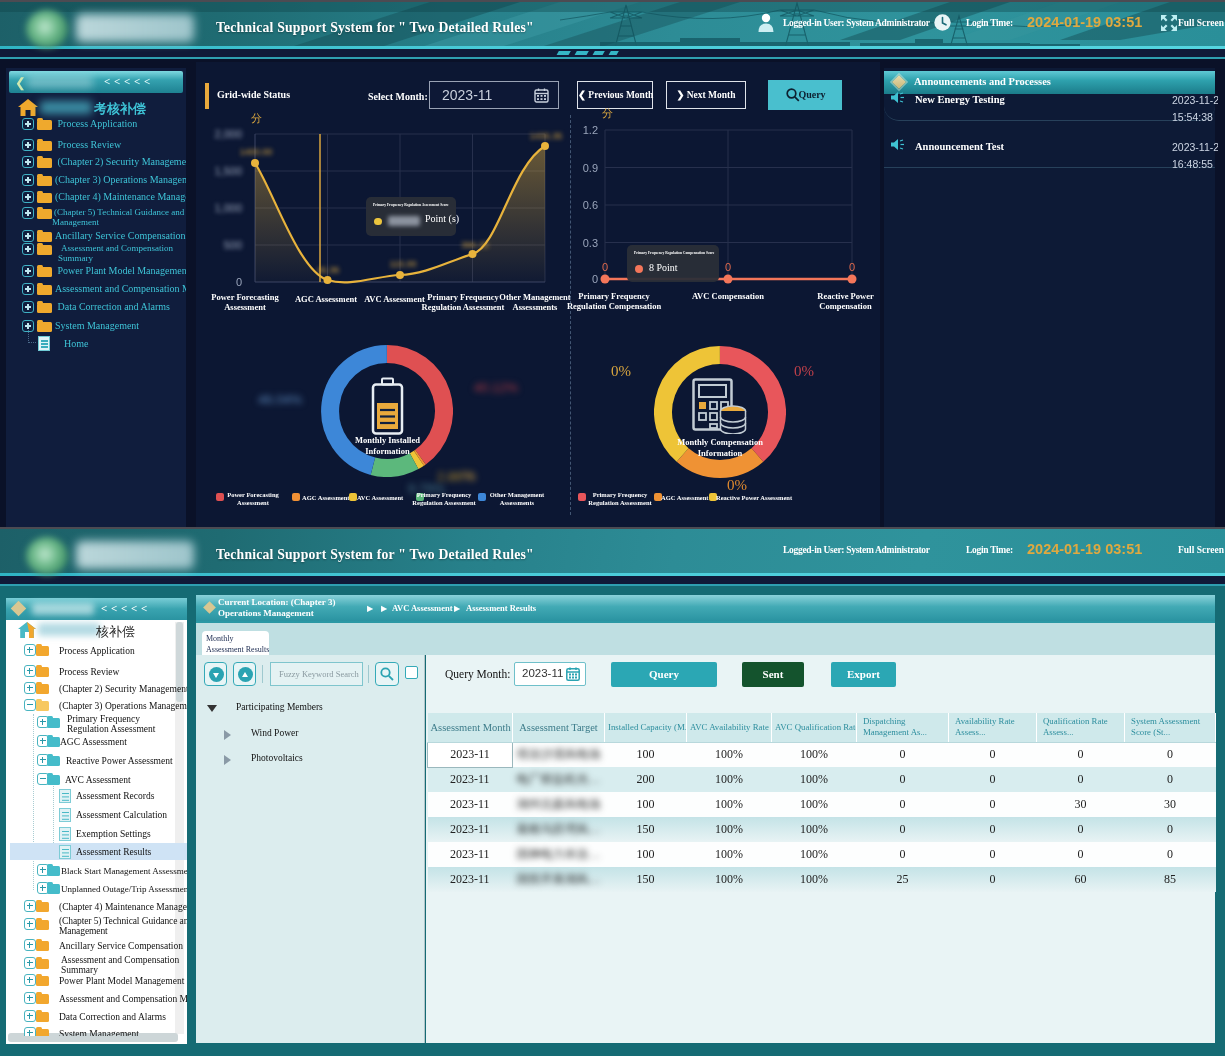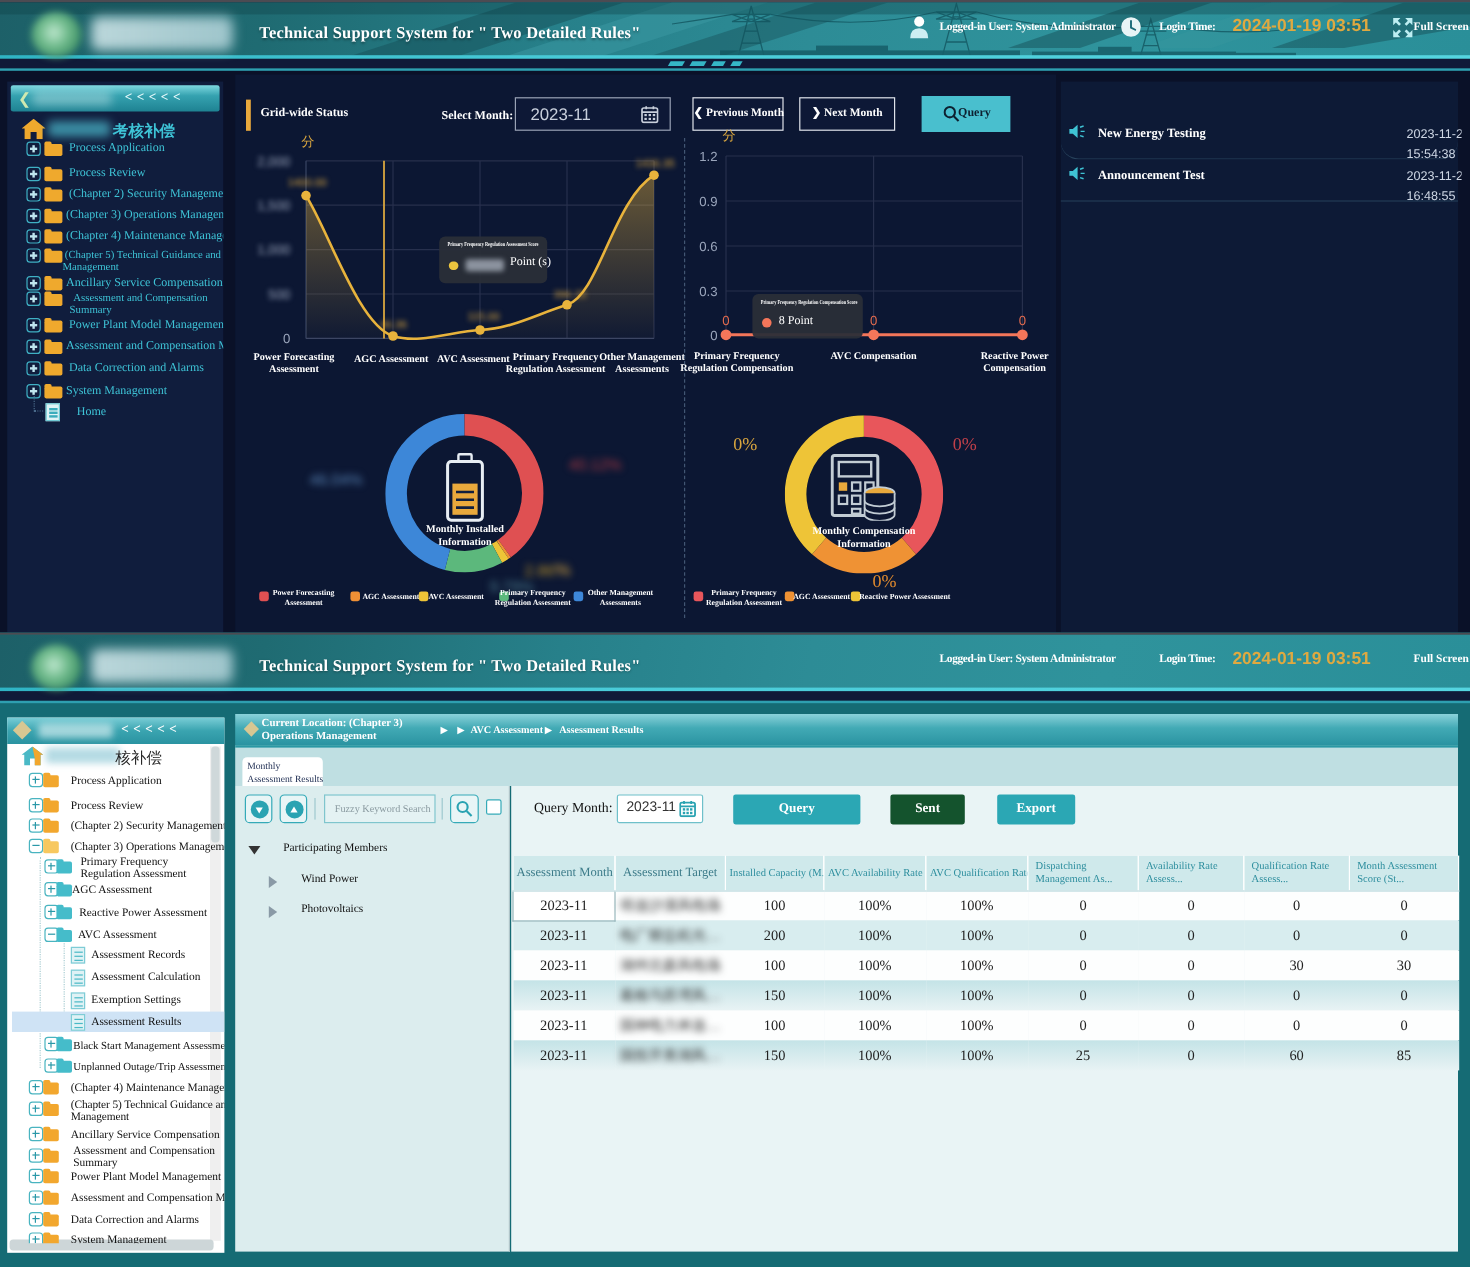--- a/index.html
+++ b/index.html
@@ -524,21 +524,25 @@
   <div class="ltx" style="left:486px;top:491px;width:62px;">Other Management<br>Assessments</div>
 
   <span class="lsq" style="left:578px;top:493px;background:#e8565b;"></span>
   <div class="ltx" style="left:584px;top:491px;width:72px;">Primary Frequency<br>Regulation Assessment</div>
   <span class="lsq" style="left:654px;top:493px;background:#ef9234;"></span>
   <div class="ltx" style="left:661px;top:494px;white-space:nowrap;">AGC Assessment</div>
   <span class="lsq" style="left:709px;top:493px;background:#eec437;"></span>
   <div class="ltx" style="left:716px;top:494px;white-space:nowrap;">Reactive Power Assessment</div>
 
   <div class="ann">
-    <div class="annrow" style="top:28px;border-radius:15px;">
+    <div class="annbar">
+        <div class="dia"></div>
+        <div class="t">Announcements and Processes</div>
+      </div>
+    <div class="annrow" style="top:16px;border-radius:15px;">
       <svg class="spk" width="13" height="13" viewBox="0 0 13 13">
           <path d="M0 4.5 L3 4.5 L7 1 L7 12 L3 8.5 L0 8.5 Z" fill="#3fc3d4"></path>
           <g stroke="#3fc3d4" stroke-width="1.2" fill="none">
             <line x1="9" y1="3" x2="12" y2="2"></line>
             <line x1="9.5" y1="6.5" x2="13" y2="6.5"></line>
             <line x1="9" y1="10" x2="12" y2="11"></line>
           </g>
         </svg>
       <div class="tt">New Energy Testing</div>
       <div class="dt">2023-11-22<br>15:54:38</div>
@@ -824,21 +828,21 @@
       <tbody>
           <tr>
         <th class="g">Assessment Month</th>
             <th class="g">Assessment Target</th>
             <th>Installed Capacity (M...</th>
             <th>AVC Availability Rate</th>
             <th>AVC Qualification Rate</th>
             <th class="L">Dispatching Management As...</th>
             <th class="L">Availability Rate Assess...</th>
             <th class="L">Qualification Rate Assess...</th>
-            <th class="L">Month Assessment Score (St...</th>
+            <th class="L">System Assessment Score (St...</th>
       </tr>
       <tr class="w">
             <td style="border:1px solid #9ab8bd;background:#fff;">2023-11</td>
             <td><span class="blur3">塔连沙漠风电场</span></td>
             <td>100</td>
             <td>100%</td>
             <td>100%</td>
             <td>0</td>
             <td>0</td>
             <td>0</td>

